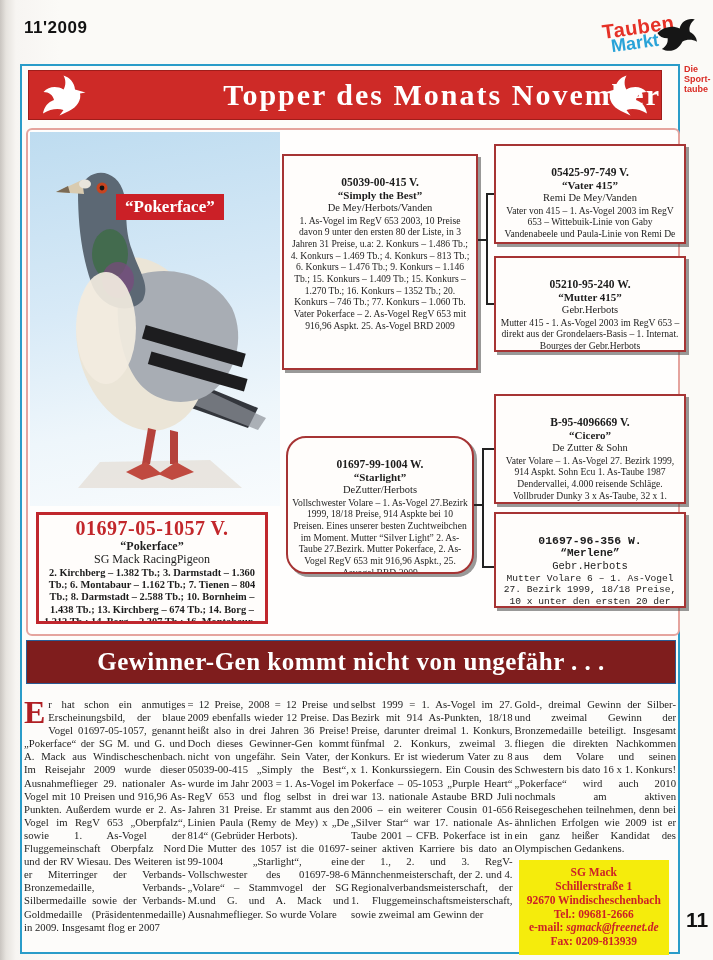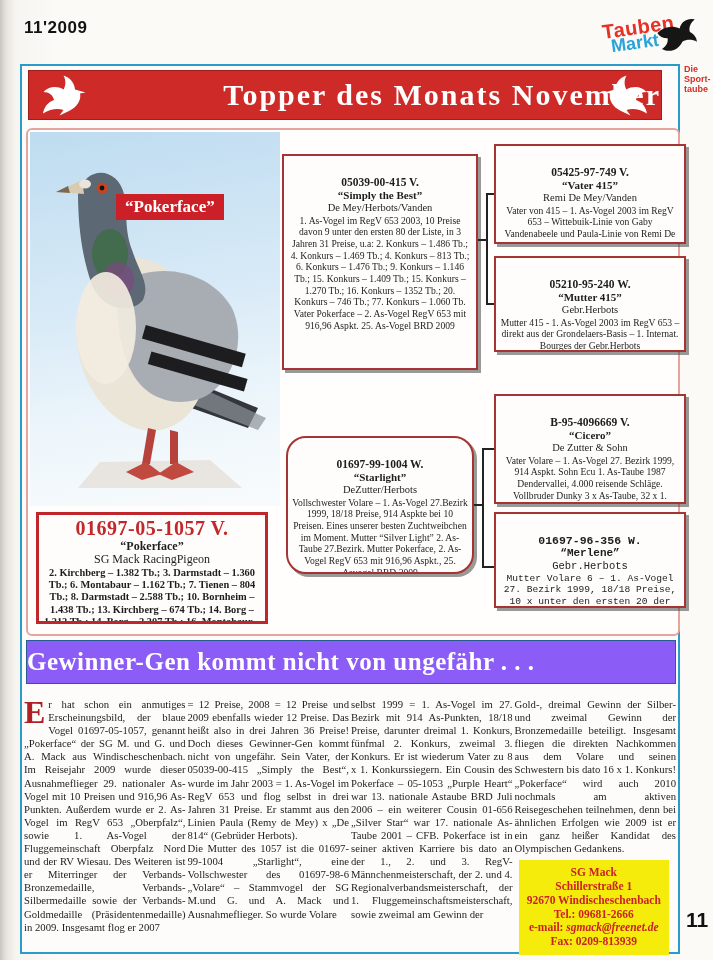--- a/index.html
+++ b/index.html
@@ -39,22 +39,22 @@
   .box-mgf{left:494px;top:394px;width:192px;height:110px;}
   .box-mgm{left:494px;top:512px;width:192px;height:96px;font-family:Liberation Mono, monospace;}
   .subject-box{left:36px;top:512px;width:232px;height:112px;background:#fffdfb;border:3px solid #c0272d;
                text-align:center;padding:2px 3px;box-sizing:border-box;overflow:hidden;}
   .subject-ring{color:#c2272b;font-weight:bold;font-size:20px;line-height:23px;letter-spacing:.5px;}
   .subject-name{font-weight:bold;font-size:12px;line-height:13px;}
   .subject-breeder{font-size:12px;line-height:13px;}
   .subject-body{font-size:10.4px;line-height:12.2px;font-weight:bold;margin-top:1px;}
   .conn{background:#222;}
   
-  .blue-banner{left:26px;top:640px;width:650px;height:44px;background:#8b5cf6;border:1px solid #2a5c94;
-               display:flex;align-items:center;box-sizing:border-box;}
+  .blue-banner{left:26px;top:640px;width:650px;height:44px;background:#7f1d1d;border:1px solid #2a5c94;
+               display:flex;align-items:center;justify-content:center;box-sizing:border-box;}
   .blue-banner-title{color:#fff;font-weight:bold;font-size:25px;letter-spacing:.5px;white-space:nowrap;}
   
   .article{left:24px;top:698px;width:652px;height:258px;display:flex;gap:2px;}
   .article-col{flex:1;font-size:10.7px;line-height:13.1px;text-align:justify;white-space:pre-line;overflow:hidden;}
   .article-col.first::first-letter{float:left;font-size:32px;line-height:26px;color:#b01f24;font-weight:bold;padding:1px 3px 0 0;}
   .col-wrap{flex:1;display:flex;flex-direction:column;overflow:hidden;}
   .col-wrap .article-col{flex:0 0 auto;}
   .contact-box{margin:5px 7px 0 4px;background:#f5ec0c;padding:6px 3px;text-align:center;
                color:#cc2127;font-weight:bold;font-size:11.5px;line-height:13.8px;}
   .contact-email-addr{font-style:italic;}

